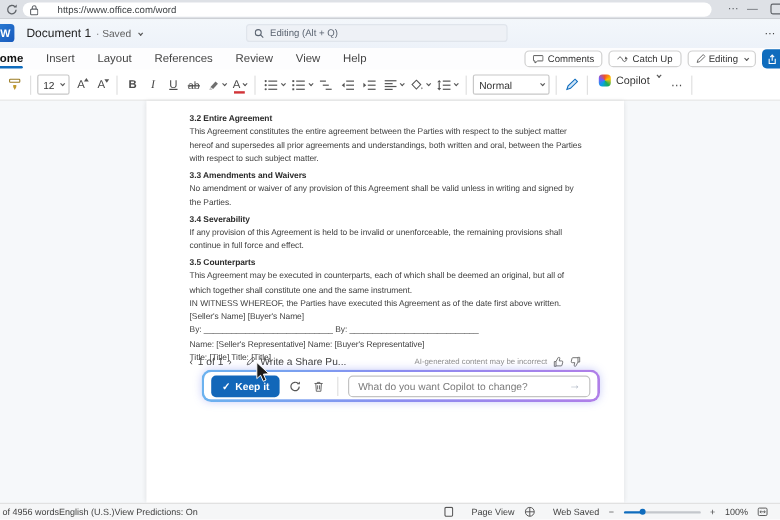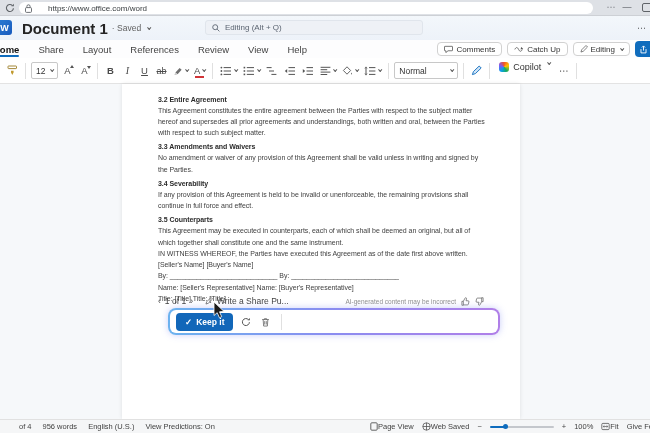--- a/index.html
+++ b/index.html
@@ -15,21 +15,21 @@
   .addr-url { font-size:8px; color:#3c4043; white-space:nowrap; }
   .win-ctl { position:absolute; top:0; height:14px; display:flex; align-items:center; justify-content:center; color:#5f6368; font-size:9px; }
   .win-more { right:32px; width:14px; }
   .win-min { right:16px; width:14px; }
   .win-max { right:-4px; width:12px; height:9px; border:1px solid #5f6368; border-radius:2px; top:3px; }
 
   
   .word-header { top:16px; height:24px; background:linear-gradient(#f3f7fb,#edf2f9); display:flex; align-items:center; }
   .word-logo { position:absolute; left:-3px; top:4px; width:15px; height:15px; border-radius:3px; background:linear-gradient(135deg,#2b7cd3,#185abd); color:#fff; font-size:9px; font-weight:bold; display:flex; align-items:center; justify-content:center; }
   .doc-title-group { position:absolute; left:22px; display:flex; align-items:center; gap:4px; }
-  .doc-title { font-size:15px; color:#242424; font-weight:bold; }
+  .doc-title { font-size:10px; color:#242424; font-weight:normal; }
   .saved { font-size:8.5px; color:#616161; }
   .hdr-search { position:absolute; left:205px; width:218px; height:15px; top:4px; background:#eef1f6; border:1px solid #e0e5ec; border-radius:3px; display:flex; align-items:center; gap:5px; padding:0 6px; }
   .hdr-search span { font-size:8px; color:#5b6471; }
   .hdr-more { position:absolute; right:4px; font-size:9px; color:#424242; }
 
   
   .ribbon { top:40px; height:18px; background:#fdfdfe; display:flex; align-items:center; }
   .tabs { display:flex; gap:15px; margin-left:-9px; align-items:center; height:100%; }
   .tab { font-size:9.5px; color:#444; position:relative; height:100%; display:flex; align-items:center; padding:0 2px; }
   .tab.active { color:#111; font-weight:bold; }
@@ -77,23 +77,23 @@
   .keep-btn { display:flex; align-items:center; gap:4px; background:#1267b9; color:#fff; font-size:8.5px; font-weight:bold; height:18px; padding:0 9px; border-radius:4px; flex:none; }
   .icon-btn { width:15px; height:15px; display:flex; align-items:center; justify-content:center; flex:none; }
   .cp-input-wrap { flex:1; height:18px; border:1px solid #c3c3c3; border-radius:4px; display:flex; align-items:center; padding:0 7px; background:#fff; }
   .cp-input-wrap input { flex:1; border:none; outline:none; font-size:8.5px; color:#333; font-family:"Liberation Sans",sans-serif; background:transparent; }
   .cp-input-wrap input::placeholder { color:#7a7a7a; }
   .send { font-size:10px; color:#aab2c0; }
   .cursor { position:absolute; left:213px; top:301px; }
 
   
   .statusbar { top:419px; height:14px; background:#f5f6f7; border-top:1px solid #e1e1e1; display:flex; align-items:center; font-size:7.5px; color:#424242; }
-  .sb-left { display:flex; align-items:center; gap:11px; padding-left:19px; white-space:nowrap; }
+  .sb-left { display:flex; align-items:center; padding-left:2px; white-space:nowrap; }
   .sb-right { position:absolute; left:370px; display:flex; align-items:center; gap:8px; white-space:nowrap; }
-  .sb-item { display:flex; align-items:center; gap:0; }
+  .sb-item { display:flex; align-items:center; gap:15px; }
   .slider { width:64px; height:10px; display:flex; align-items:center; position:relative; }
   .slider .track-l { width:16px; height:2px; background:#0f6cbd; border-radius:1px; }
   .slider .track-r { flex:1; height:2px; background:#c4c7cc; border-radius:1px; }
   .slider .thumb { position:absolute; left:13px; top:2.5px; width:5px; height:5px; border-radius:50%; background:#0f6cbd; }
 </style>
 </head>
 <body>
 
 <div class="band browser">
   <div class="reload-btn">
@@ -127,21 +127,21 @@
         <path d="M5.8 5.8L8.3 8.3" stroke="#5b6471" stroke-width="1"></path>
       </svg>
     <span>Editing (Alt + Q)</span>
   </div>
   <div class="hdr-more">⋯</div>
 </div>
 
 <div class="band ribbon">
   <div class="tabs">
     <div class="tab active">Home</div>
-    <div class="tab">Share</div>
+    <div class="tab">Insert</div>
     <div class="tab">Layout</div>
     <div class="tab">References</div>
     <div class="tab">Review</div>
     <div class="tab">View</div>
     <div class="tab">Help</div>
   </div>
   <div class="ribbon-right">
     <div class="pill-btn">
       <svg width="9" height="8" viewBox="0 0 10 9">
           <path d="M1 1.5h8a.5.5 0 0 1 .5.5v4a.5.5 0 0 1-.5.5H4.5L2 8.5V6.5H1A.5.5 0 0 1 .5 6V2a.5.5 0 0 1 .5-.5z" fill="none" stroke="#555" stroke-width="0.9"></path>
@@ -378,20 +378,24 @@
         <path d="M8.4 5.2a3.5 3.5 0 1 1-1-2.6" fill="none" stroke="#555" stroke-width="1"></path>
         <path d="M8.9 0.9v2.3H6.5z" fill="#555"></path>
       </svg>
   </div>
   <div class="icon-btn">
     <svg width="9" height="10" viewBox="0 0 10 11">
         <path d="M1.2 2.8h7.6M3.8 2.8V1.8h2.4v1M2.4 2.8l.5 7.2h4.2l.5-7.2M4.1 4.5v3.8M5.9 4.5v3.8" fill="none" stroke="#555" stroke-width="0.8"></path>
       </svg>
   </div>
   <div class="vdiv"></div>
+  <div class="cp-input-wrap">
+    <input type="text" placeholder="What do you want Copilot to change?" style="">
+    <span class="send">→</span>
+  </div>
 </div>
 
 <svg class="cursor" width="13" height="18" viewBox="0 0 13 18">
   <path d="M1 1l0 13.5 3.2-2.8 2.2 5 2.3-1-2.2-4.9 4.5-.4z" fill="#1b1b1b" stroke="#fff" stroke-width="0.8"></path>
 </svg>
 
 <div class="band statusbar">
   <div class="sb-left">
     <span>of 4</span>
     <span>956 words</span>

